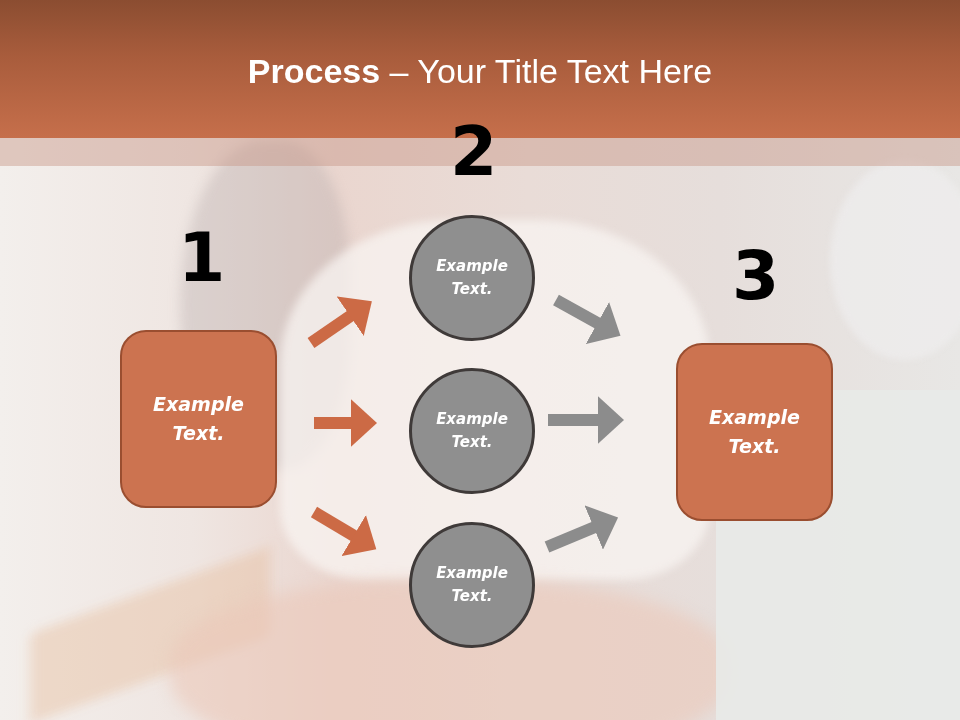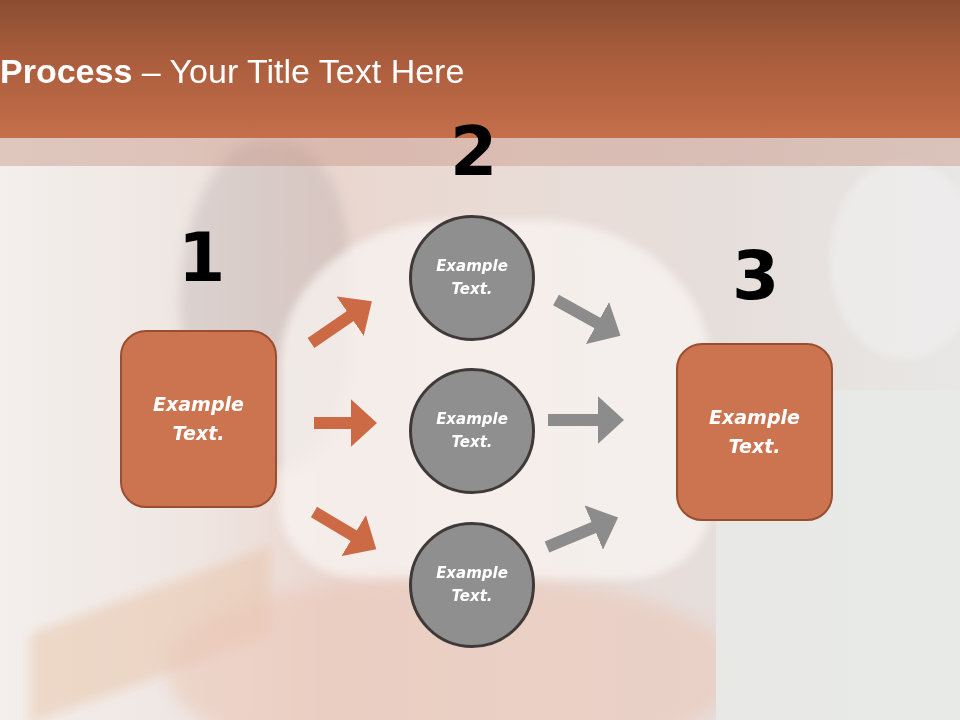--- a/index.html
+++ b/index.html
@@ -11,21 +11,21 @@
   .bg-hair { position:absolute; left:180px; top:140px; width:170px; height:330px; border-radius:50% 40% 40% 50%; background:rgba(180,170,168,0.35); filter:blur(6px); }
   .bg-shirt { position:absolute; left:280px; top:220px; width:430px; height:360px; border-radius:40% 40% 20% 20%; background:rgba(248,244,242,0.75); filter:blur(4px); }
   .bg-arm { position:absolute; left:170px; top:580px; width:560px; height:180px; border-radius:45%; background:rgba(235,200,185,0.6); filter:blur(8px); }
   .bg-desk { position:absolute; left:30px; top:590px; width:240px; height:90px; background:rgba(230,190,160,0.45); filter:blur(6px); transform:skewY(-20deg); }
   .bg-laptop { position:absolute; left:716px; top:390px; width:244px; height:330px; background:rgba(232,234,232,0.9); }
   .bg-ball { position:absolute; left:830px; top:160px; width:150px; height:200px; border-radius:50%; background:rgba(238,236,236,0.8); filter:blur(3px); }
 
   .header { position:absolute; left:0; top:0; width:960px; height:138px;
     background: linear-gradient(180deg, #8b4d31 0%, #a85c3c 40%, #c66f4b 100%); }
   .header-band { position:absolute; left:0; top:138px; width:960px; height:28px; background:rgba(200,150,135,0.45); }
-  .title { position:absolute; left:0; top:52px; width:960px; text-align:left; color:#fff;
+  .title { position:absolute; left:0; top:52px; width:960px; text-align:center; color:#fff;
     font-family:"Liberation Sans", sans-serif; font-size:34px; }
   .title b { font-weight:bold; }
 
   .num { position:absolute; font-family:"DejaVu Sans", sans-serif; font-weight:bold; font-size:68px; color:#000; line-height:1; }
 
   .box { position:absolute; width:154px; height:176px; background:#cc7350; border:2.5px solid #9a4e30;
     border-radius:26px; display:flex; align-items:center; justify-content:center; text-align:center;
     color:#fff; font-style:italic; font-weight:bold; font-size:19px; line-height:29px; box-sizing:border-box; }
   .circle { position:absolute; width:126px; height:126px; border-radius:50%; background:#8f8f8f;
     border:3px solid #3f3a39; box-sizing:border-box; display:flex; align-items:center; justify-content:center;

